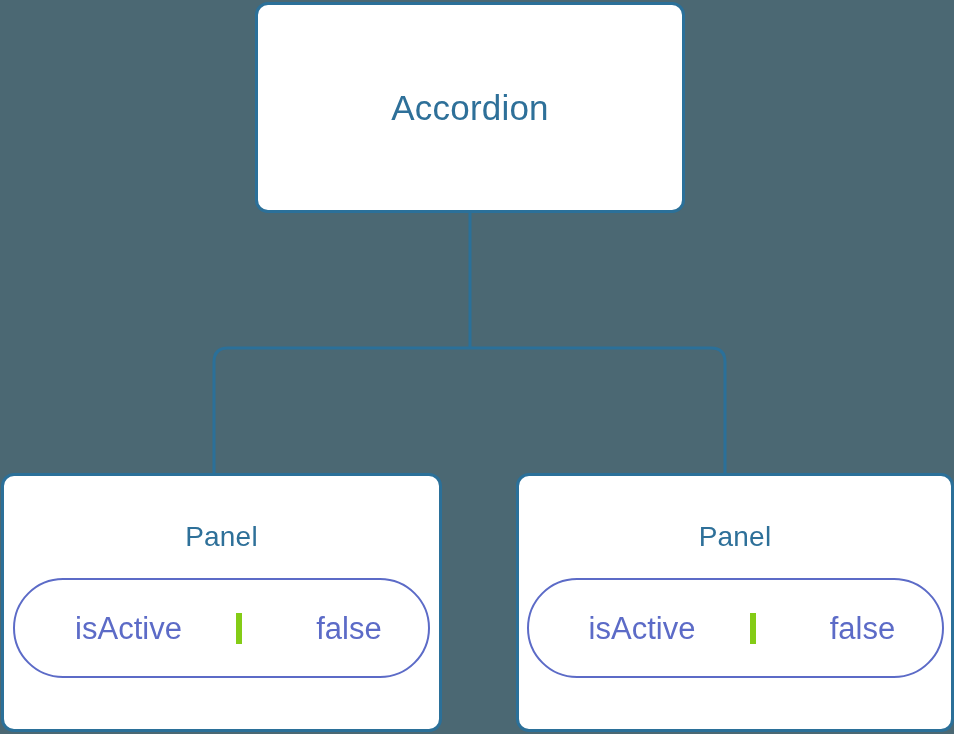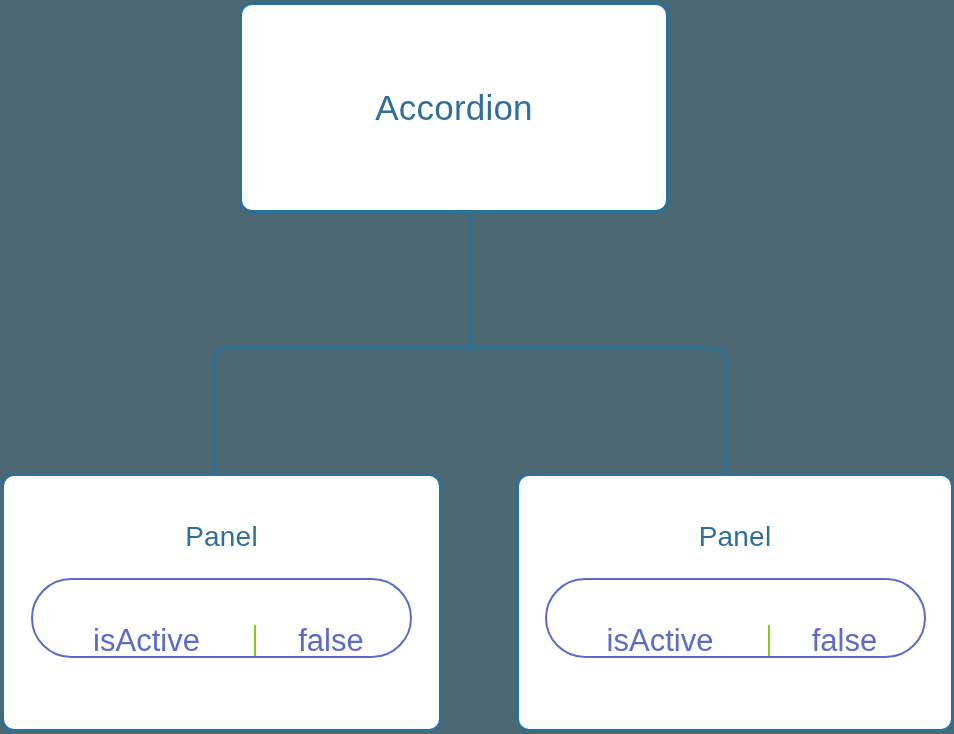--- a/index.html
+++ b/index.html
@@ -41,21 +41,21 @@
     background: #ffffff;
     border: 3px solid #2b7099;
     border-radius: 13px;
     z-index: 2;
     display: flex;
     flex-direction: column;
     align-items: center;
   }
 
   .node-accordion {
-    left: 239px;
+    left: 255px;
     top: 2px;
     width: 430px;
     height: 211px;
     justify-content: center;
   }
 
   .node-panel-left {
     left: 1px;
     top: 473px;
     width: 441px;
@@ -85,23 +85,23 @@
   .title-panel {
     font-size: 28px;
     line-height: 1;
     margin-top: 47px;
   }
 
   
   .prop-pill {
     box-sizing: border-box;
     display: flex;
-    align-items: flex-end;
+    align-items: center;
     margin-top: 27px;
-    height: 80px;
+    height: 100px;
     border: 2px solid #5c6bc7;
     border-radius: 52px;
     background: #ffffff;
     overflow: hidden;
   }
 
   .prop-key,
   .prop-value {
     display: flex;
     align-items: center;
@@ -112,22 +112,23 @@
     white-space: nowrap;
   }
 
   .prop-key {
     width: 215px;
     padding-left: 6px;
   }
 
   .prop-value {
     width: 150px;
-    border-left: 2px solid #84cc16;
+    border-left: 6px solid #84cc16;
     padding-right: 4px;
+    padding-left: 32px;
   }
 </style>
 </head>
 <body>
 
 <div id="stage">
 
   <svg id="edges" viewBox="0 0 954 734" width="954" height="734" fill="none">
 
     <path d="M 470 212 L 470 348" stroke="#2b7099" stroke-width="3" fill="none"></path>

